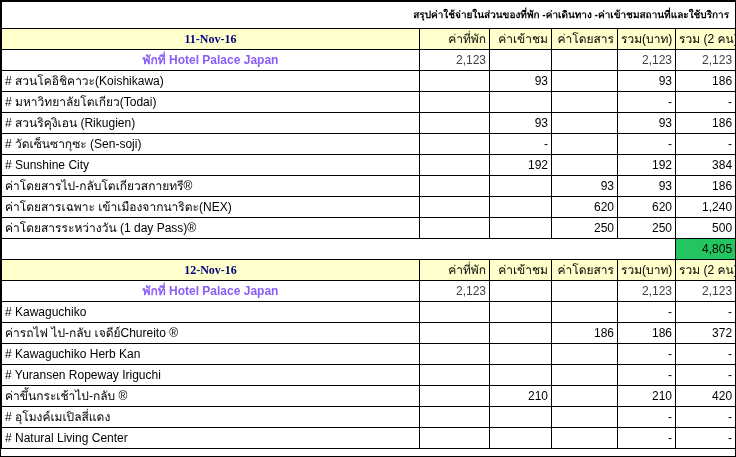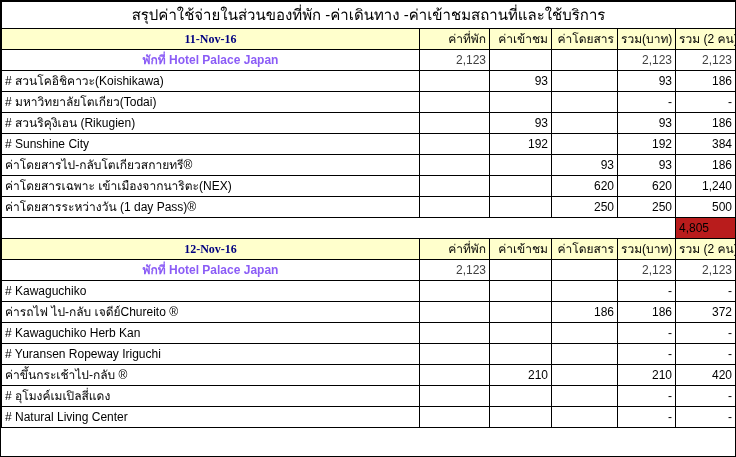--- a/index.html
+++ b/index.html
@@ -32,25 +32,25 @@
     height: 18px;
     font-size: 12px;
     line-height: 14px;
     vertical-align: middle;
     overflow: hidden;
     white-space: nowrap;
   }
   .title-cell {
     border: 1px solid #000000;
     border-bottom: 1px solid #000000;
-    font-size: 15px;
-    font-weight: normal;
+    font-size: 10px;
+    font-weight: bold;
     padding: 2px 6px;
     height: 22px;
-    text-align: center;
+    text-align: right;
   }
   .date-head {
     background: #ffffcc;
     text-align: center;
     font-weight: bold;
     color: #000080;
     font-family: Liberation Serif, serif;
   }
   .col-head {
     background: #ffffcc;
@@ -70,21 +70,22 @@
   .label {
     text-align: left;
   }
   .num {
     text-align: right;
   }
   .center {
     text-align: center;
   }
   .total-cell {
-    background: #b91c1c;
+    background: #22c55e;
+    text-align: right;
     font-weight: normal;
   }
 </style>
 </head>
 <body>
 
 <div id="sheet">
   <table>
     <colgroup>
       <col style="width:418px">
@@ -132,20 +133,28 @@
         </tr>
         <tr>
           <td class="label"># สวนริคุงิเอน (Rikugien)</td>
           <td class="num"></td>
           <td class="num">93</td>
           <td class="num"></td>
           <td class="num">93</td>
           <td class="num">186</td>
         </tr>
         <tr>
+          <td class="label"># วัดเซ็นซากุซะ (Sen-soji)</td>
+          <td class="num"></td>
+          <td class="num">-</td>
+          <td class="num"></td>
+          <td class="num">-</td>
+          <td class="num">-</td>
+        </tr>
+        <tr>
           <td class="label"># Sunshine City</td>
           <td class="num"></td>
           <td class="num">192</td>
           <td class="num"></td>
           <td class="num">192</td>
           <td class="num">384</td>
         </tr>
         <tr>
           <td class="label">ค่าโดยสารไป-กลับโตเกียวสกายทรี®</td>
           <td class="num"></td>

